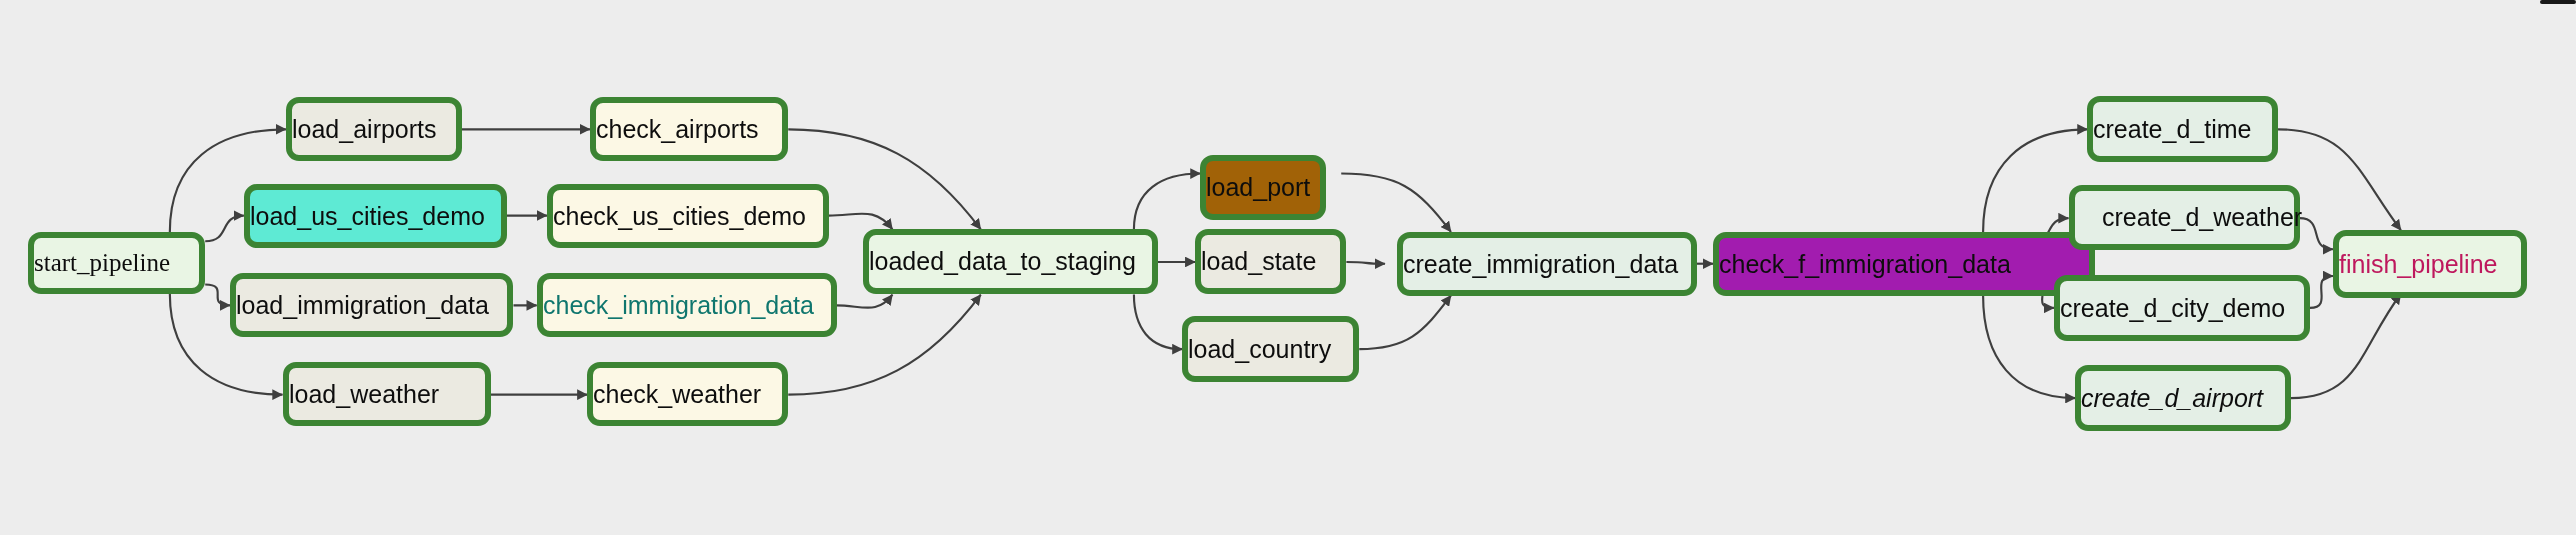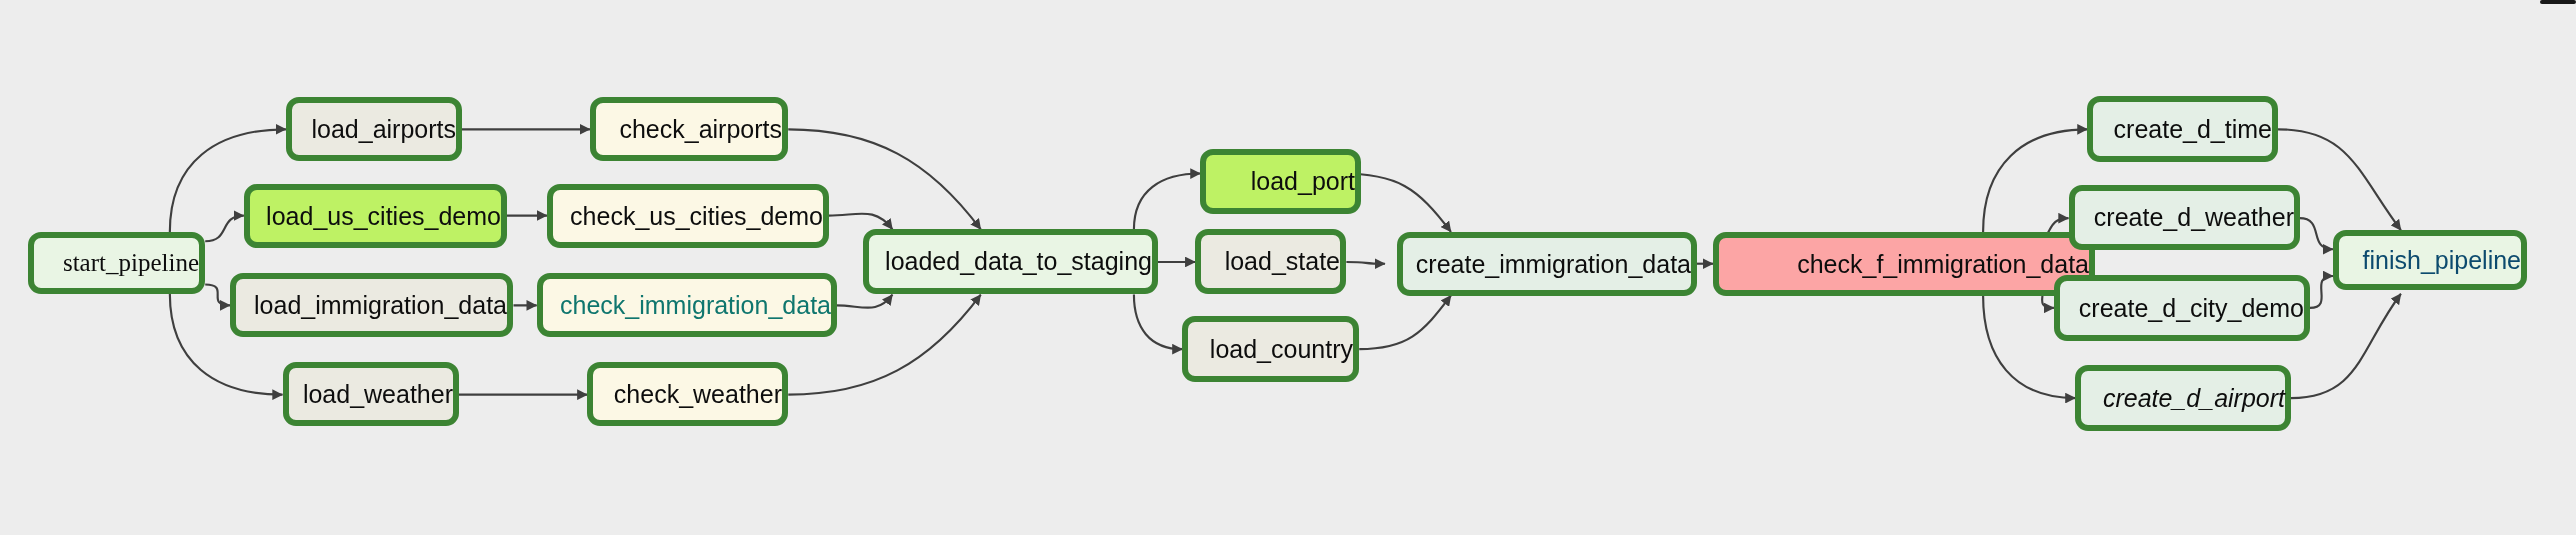--- a/index.html
+++ b/index.html
@@ -26,21 +26,21 @@
 
   .node-layer { position: absolute; left: 0; top: 0; }
 
   .task-node {
     position: absolute;
     box-sizing: border-box;
     border: 6px solid #3c8433;
     border-radius: 13px;
     display: flex;
     align-items: center;
-    justify-content: flex-end;
+    justify-content: flex-start;
     font-size: 25px;
     color: #0d0d0d;
     white-space: nowrap;
     cursor: pointer;
   }
 
   .scrollbar-fragment {
     position: absolute;
     border-radius: 2.6px;
   }
@@ -88,67 +88,67 @@
   <div class="node-layer" id="node-layer">
       <div class="task-node" style="left: 28px; top: 232px; width: 177px; height: 62px; background: rgb(233, 245, 228); border-color: rgb(60, 132, 51); color: rgb(13, 13, 13); font-family: Liberation Serif, serif;">
         <span>start_pipeline</span>
       </div>
       <div class="task-node" style="left: 286px; top: 97px; width: 176px; height: 64px; background: rgb(235, 234, 225); border-color: rgb(60, 132, 51); color: rgb(13, 13, 13);">
         <span>load_airports</span>
       </div>
       <div class="task-node" style="left: 590px; top: 97px; width: 198px; height: 64px; background: rgb(252, 248, 229); border-color: rgb(60, 132, 51); color: rgb(13, 13, 13);">
         <span>check_airports</span>
       </div>
-      <div class="task-node" style="left: 244px; top: 184px; width: 263px; height: 64px; background: #bef264; border-color: rgb(60, 132, 51); color: rgb(13, 13, 13);">
+      <div class="task-node" style="left: 244px; top: 184px; width: 263px; height: 64px; background: #5eead4; border-color: rgb(60, 132, 51); color: rgb(13, 13, 13);">
         <span>load_us_cities_demo</span>
       </div>
       <div class="task-node" style="left: 547px; top: 184px; width: 282px; height: 64px; background: rgb(252, 248, 229); border-color: rgb(60, 132, 51); color: rgb(13, 13, 13);">
         <span>check_us_cities_demo</span>
       </div>
       <div class="task-node" style="left: 230px; top: 273px; width: 283px; height: 64px; background: rgb(235, 234, 225); border-color: rgb(60, 132, 51); color: rgb(13, 13, 13);">
         <span>load_immigration_data</span>
       </div>
       <div class="task-node" style="left: 537px; top: 273px; width: 300px; height: 64px; background: rgb(252, 248, 229); border-color: rgb(60, 132, 51); color: #0f766e;">
         <span>check_immigration_data</span>
       </div>
-      <div class="task-node" style="left: 283px; top: 362px; width: 176px; height: 64px; background: rgb(235, 234, 225); border-color: rgb(60, 132, 51); color: rgb(13, 13, 13);">
+      <div class="task-node" style="left: 283px; top: 362px; width: 208px; height: 64px; background: rgb(235, 234, 225); border-color: rgb(60, 132, 51); color: rgb(13, 13, 13);">
         <span>load_weather</span>
       </div>
       <div class="task-node" style="left: 587px; top: 362px; width: 201px; height: 64px; background: rgb(252, 248, 229); border-color: rgb(60, 132, 51); color: rgb(13, 13, 13);">
         <span>check_weather</span>
       </div>
       <div class="task-node" style="left: 863px; top: 229px; width: 295px; height: 65px; background: rgb(233, 245, 228); border-color: rgb(60, 132, 51); color: rgb(13, 13, 13);">
         <span>loaded_data_to_staging</span>
       </div>
-      <div class="task-node" style="left: 1200px; top: 149px; width: 161px; height: 65px; background: #bef264; border-color: rgb(60, 132, 51); color: rgb(13, 13, 13);">
+      <div class="task-node" style="left: 1200px; top: 155px; width: 126px; height: 65px; background: #a16207; border-color: rgb(60, 132, 51); color: rgb(13, 13, 13);">
         <span>load_port</span>
       </div>
       <div class="task-node" style="left: 1195px; top: 229px; width: 151px; height: 65px; background: rgb(235, 234, 225); border-color: rgb(60, 132, 51); color: rgb(13, 13, 13);">
         <span>load_state</span>
       </div>
       <div class="task-node" style="left: 1182px; top: 316px; width: 177px; height: 66px; background: rgb(235, 234, 225); border-color: rgb(60, 132, 51); color: rgb(13, 13, 13);">
         <span>load_country</span>
       </div>
       <div class="task-node" style="left: 1385px; top: 232px; width: 300px; height: 64px; background: rgb(228, 239, 230); border-color: rgb(60, 132, 51); color: rgb(13, 13, 13); margin-left: 12px;">
         <span>create_immigration_data</span>
       </div>
-      <div class="task-node" style="left: 1713px; top: 232px; width: 382px; height: 64px; background: #fca5a5; border-color: rgb(60, 132, 51); color: rgb(13, 13, 13); padding-left: 8px;">
+      <div class="task-node" style="left: 1713px; top: 232px; width: 382px; height: 64px; background: #a21caf; border-color: rgb(60, 132, 51); color: rgb(13, 13, 13);">
         <span>check_f_immigration_data</span>
       </div>
       <div class="task-node" style="left: 2087px; top: 96px; width: 191px; height: 66px; background: rgb(228, 239, 230); border-color: rgb(60, 132, 51); color: rgb(13, 13, 13);">
         <span>create_d_time</span>
       </div>
       <div class="task-node" style="left: 2069px; top: 185px; width: 231px; height: 65px; background: rgb(228, 239, 230); border-color: rgb(60, 132, 51); color: rgb(13, 13, 13); padding-left: 27px;">
         <span>create_d_weather</span>
       </div>
       <div class="task-node" style="left: 2054px; top: 275px; width: 256px; height: 66px; background: rgb(228, 239, 230); border-color: rgb(60, 132, 51); color: rgb(13, 13, 13);">
         <span>create_d_city_demo</span>
       </div>
       <div class="task-node" style="left: 2075px; top: 365px; width: 216px; height: 66px; background: rgb(228, 239, 230); border-color: rgb(60, 132, 51); color: rgb(13, 13, 13); font-style: italic;">
         <span>create_d_airport</span>
       </div>
-      <div class="task-node" style="left: 2333px; top: 230px; width: 194px; height: 60px; background: rgb(233, 245, 228); border-color: rgb(60, 132, 51); color: #0c4a6e;">
+      <div class="task-node" style="left: 2333px; top: 230px; width: 194px; height: 68px; background: rgb(233, 245, 228); border-color: rgb(60, 132, 51); color: #be185d;">
         <span>finish_pipeline</span>
       </div>
     </div>
   <div class="scrollbar-fragment" id="scrollbar-fragment" style="left: 2540px; top: 0px; width: 36px; height: 4.3px; background: rgb(24, 24, 24);"></div>
 </div>
 
 
 </body></html>

